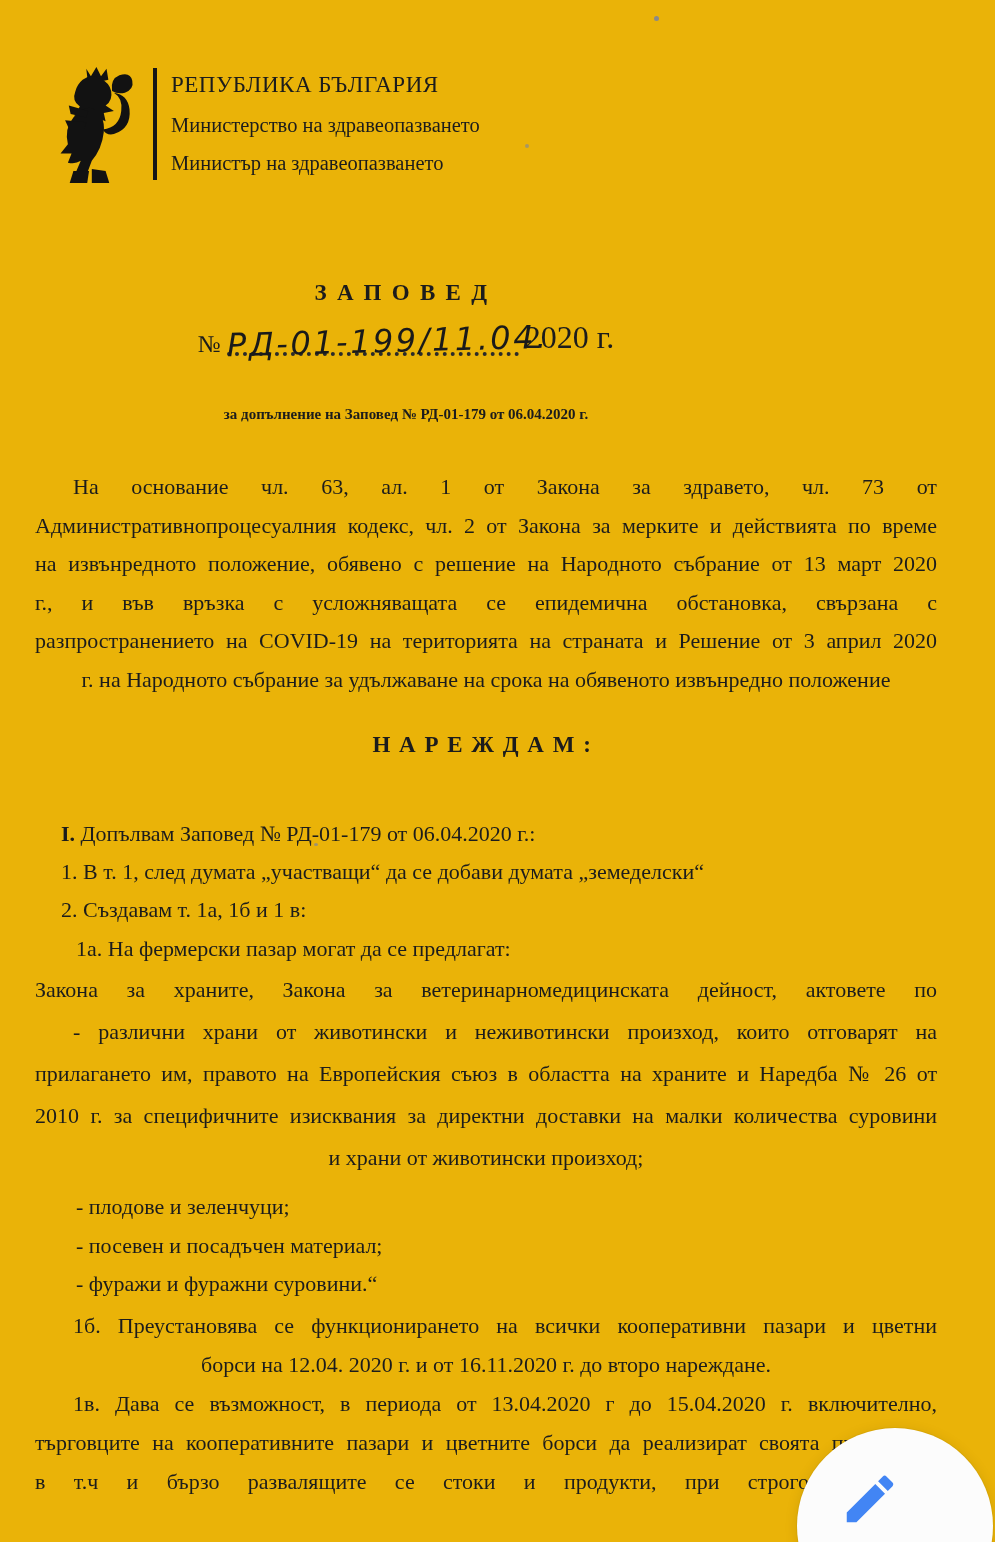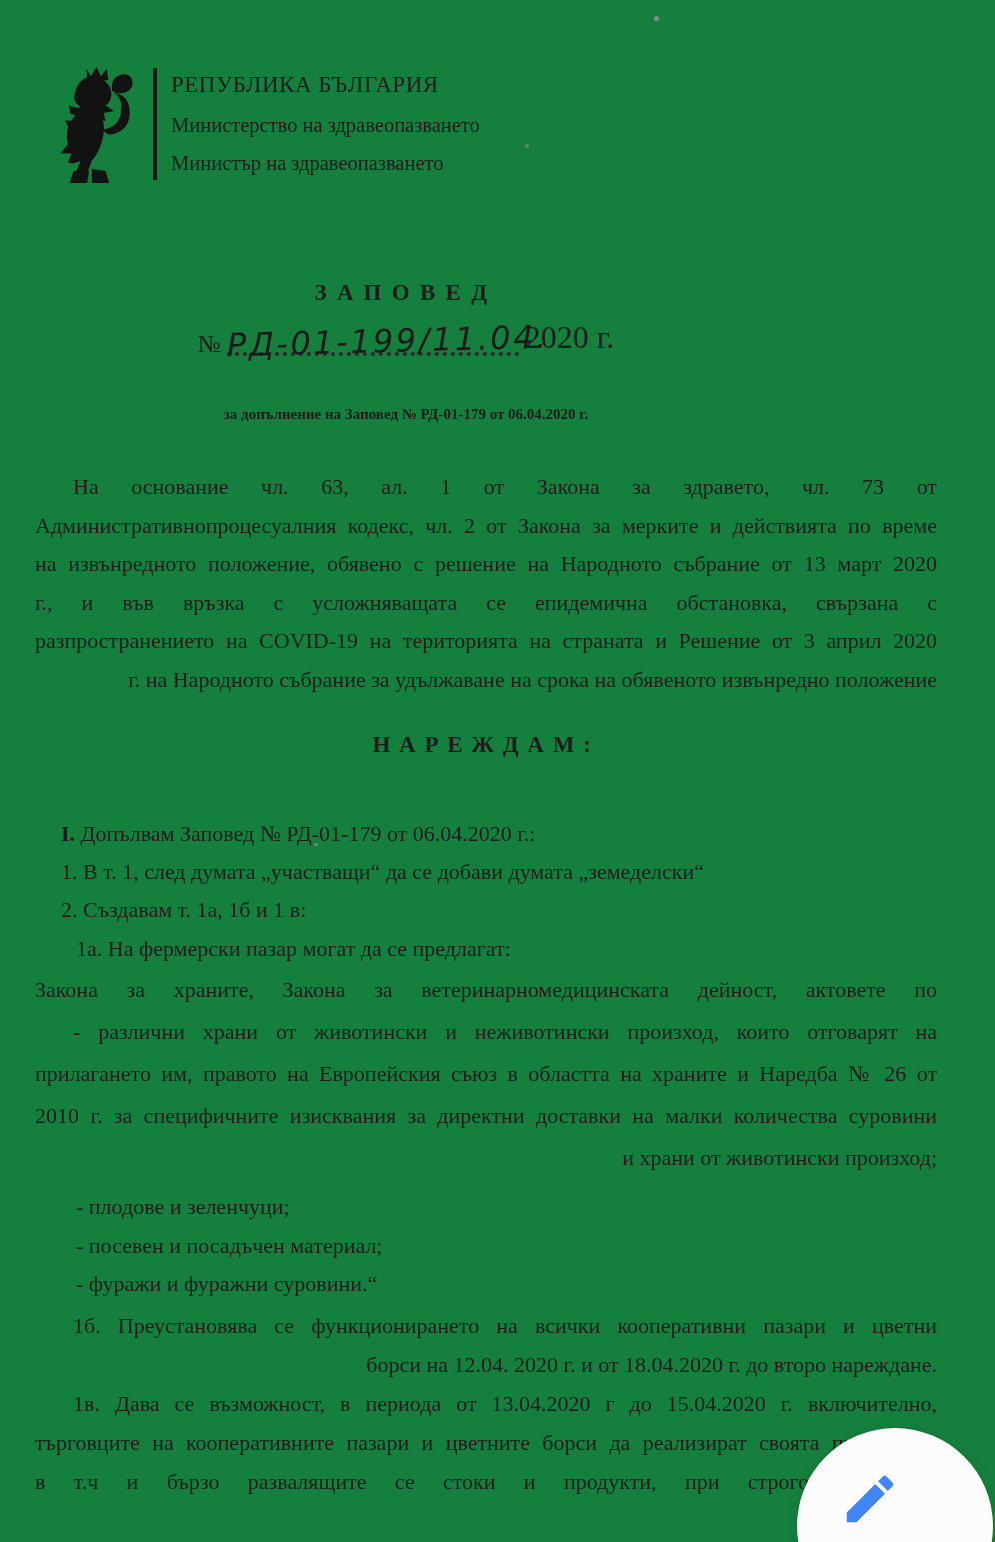--- a/index.html
+++ b/index.html
@@ -4,21 +4,21 @@
 <style>
   * { box-sizing: border-box; margin: 0; padding: 0; }
   html, body { background: #ffffff; }
   body { font-family: "Liberation Serif", "DejaVu Serif", serif; color: #1c1c1c; }
 
   .page {
     position: relative;
     width: 995px;
     height: 1542px;
     margin: 0 auto;
-    background: #15803d;
+    background: #eab308;
     overflow: hidden;
   }
 
   
   .header {
     position: absolute;
     top: 62px; left: 55px;
     display: flex;
     align-items: flex-start;
   }
@@ -81,21 +81,21 @@
   
   .doc-body {
     position: absolute;
     top: 468px;
     left: 35px;
     width: 902px;
     font-size: 22px;
   }
   .pre-line  { line-height: 38.6px; }
   .j  { text-align: justify; text-align-last: justify; }
-  .jl { text-align: right; }
+  .jl { text-align: center; }
   .ind { text-indent: 38px; }
 
   .decree-heading {
     margin-top: 32px;
     text-align: center;
     font-size: 23px;
     font-weight: bold;
     letter-spacing: 0.38em;
   }
 
@@ -209,21 +209,21 @@
       </div>
 
       <div class="dash-items">
         <div class="dash-line">- плодове и зеленчуци;</div>
         <div class="dash-line">- посевен и посадъчен материал;</div>
         <div class="dash-line">- фуражи и фуражни суровини.“</div>
       </div>
 
       <div class="para-1b">
         <div class="pl j ind">1б. Преустановява се функционирането на всички кооперативни пазари и цветни</div>
-        <div class="pl jl">борси на 12.04. 2020 г. и от 18.04.2020 г. до второ нареждане.</div>
+        <div class="pl jl">борси на 12.04. 2020 г. и от 16.11.2020 г. до второ нареждане.</div>
       </div>
 
       <div class="para-1v">
         <div class="pl j ind">1в. Дава се възможност, в периода от 13.04.2020 г до 15.04.2020 г. включително,</div>
         <div class="pl j">търговците на кооперативните пазари и цветните борси да реализират своята продукция,</div>
         <div class="pl j cutoff">в т.ч и бързо развалящите се стоки и продукти, при строго с</div>
       </div>
     </div>
   </div>
 

